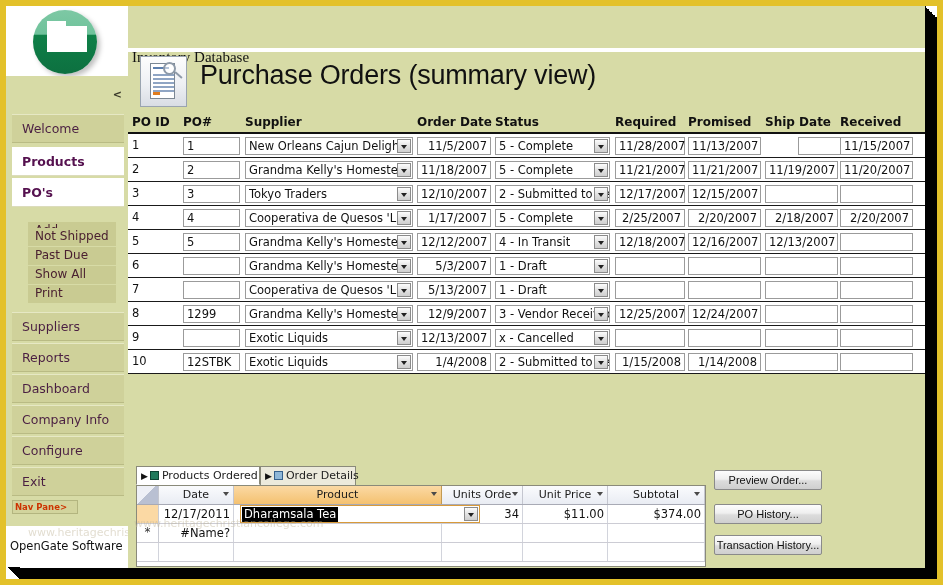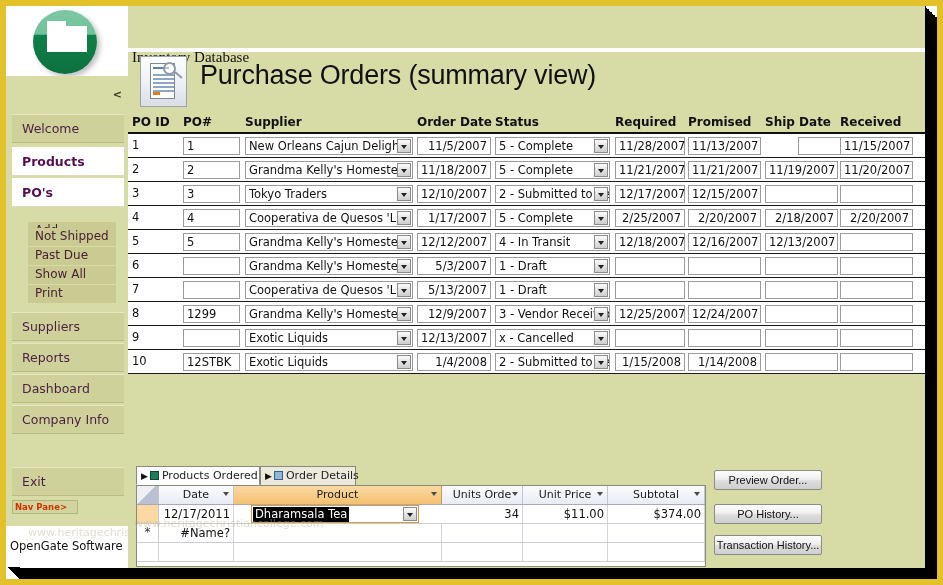--- a/index.html
+++ b/index.html
@@ -425,20 +425,21 @@
     <div class="nav-sub" style="top:216px;">Add</div>
     <div class="nav-sub" style="top:222px;">Not Shipped</div>
     <div class="nav-sub" style="top:241px;">Past Due</div>
     <div class="nav-sub" style="top:260px;">Show All</div>
     <div class="nav-sub" style="top:279px;">Print</div>
 
     <div class="nav-item" style="top:306px;">Suppliers</div>
     <div class="nav-item" style="top:337px;">Reports</div>
     <div class="nav-item" style="top:368px;">Dashboard</div>
     <div class="nav-item" style="top:399px;">Company Info</div>
+    <div class="nav-item" style="top:430px;">Configure</div>
     <div class="nav-item" style="top:461px;">Exit</div>
 
     <div class="nav-pane-btn">Nav Pane&gt;</div>
 
     <div class="sidebar-white">
       <span class="watermark" style="left:22px; top:0px;">www.heritagechristiancollege.com</span>
       <div class="opengate">OpenGate Software</div>
     </div>
   </div>
 
@@ -609,21 +610,21 @@
           <div class="sh" style="left:22px;width:75px;"><span>Date</span><span class="sh-caret"></span></div>
           <div class="sh sel" style="left:97px;width:208px;"><span>Product</span><span class="sh-caret"></span></div>
           <div class="sh" style="left:305px;width:81px;"><span>Units Orde</span><span class="sh-caret"></span></div>
           <div class="sh" style="left:386px;width:85px;"><span>Unit Price</span><span class="sh-caret"></span></div>
           <div class="sh" style="left:471px;width:97px;"><span>Subtotal</span><span class="sh-caret"></span></div>
         </div>
 
         <div class="sub-row" style="top:19px;">
           <div class="rowsel-marker"></div>
           <div class="sc r" style="left:22px; width:75px;">12/17/2011</div>
-          <div class="prod-combo" style="left:114px; width:168px;">
+          <div class="prod-combo" style="left:103px; width:240px;">
             <span class="sel-text">Dharamsala Tea</span>
             <span class="pc-arrow"></span>
           </div>
           <div class="sc r" style="left:305px; width:81px;">34</div>
           <div class="sc r" style="left:386px; width:85px;">$11.00</div>
           <div class="sc r" style="left:471px; width:97px;">$374.00</div>
         </div>
 
         <div class="sub-row" style="top:38px;">
           <div class="newrow-marker">*</div>

